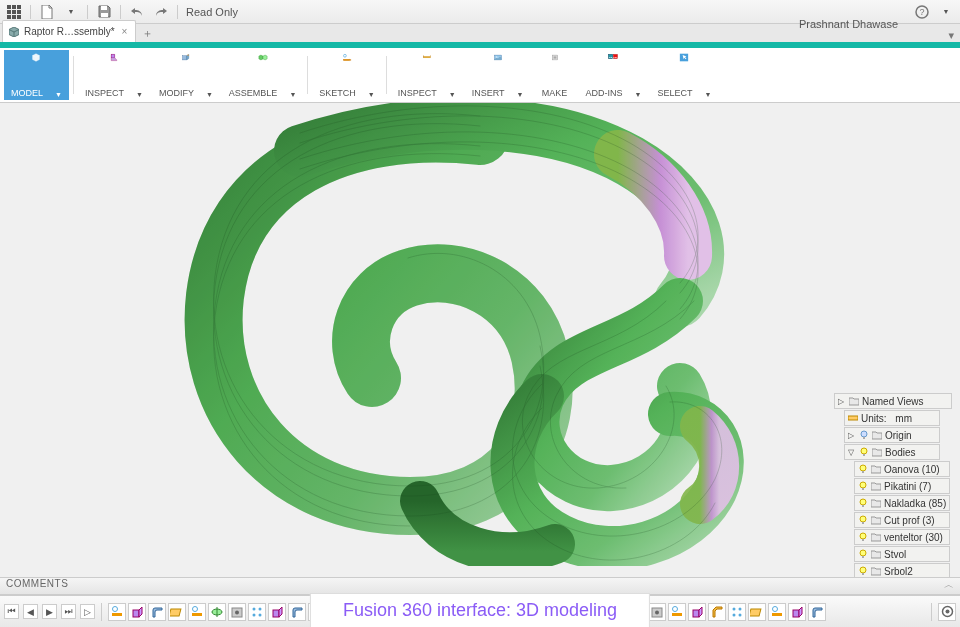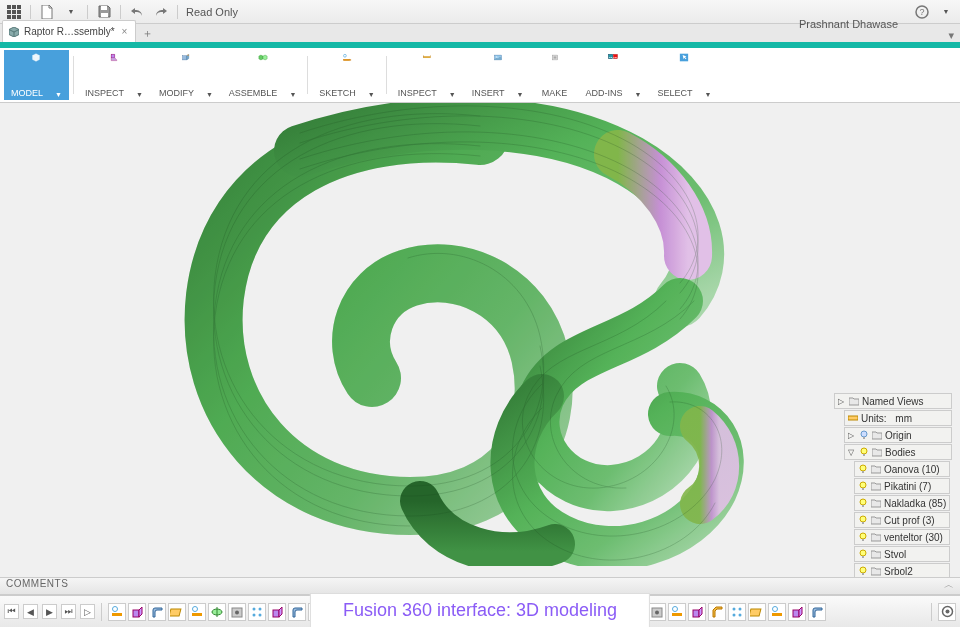--- a/index.html
+++ b/index.html
@@ -26,21 +26,21 @@
 .rbtn .rlab { font-size: 9px; color: #555; display: flex; align-items: flex-end; gap: 12px; white-space: nowrap; margin-top: 24px; }
 .rbtn.active .rlab { color: #fff; }
 .rbtn .caret { font-size: 7px; }
 .rsep { width: 1px; background: #ddd; margin: 6px 2px; }
 
 .canvas { position: absolute; top: 103px; left: 0; right: 0; bottom: 50px; background: #f0f0f0; overflow: hidden; }
 .art { position: absolute; left: 50%; top: 48%; transform: translate(-50%, -50%); }
 
 .browser { position: absolute; right: 8px; top: 290px; width: 118px; background: transparent; font-size: 10px; }
 .brow { background: #f2f2f0; border: 1px solid #ccc; margin-bottom: 1px; padding: 1px 3px; display: flex; align-items: center; gap: 3px; cursor: pointer; height: 16px; white-space: nowrap; overflow: hidden; }
-.brow.l1 { margin-left: 10px; width: 108px; }
+.brow.l1 { margin-left: 10px; width: 96px; }
 .brow.l2 { margin-left: 20px; width: 96px; }
 .brow .tri { font-size: 8px; color: #555; width: 8px; }
 .brow .bulb { width: 10px; height: 10px; flex-shrink:0; }
 .brow .fold { width: 10px; height: 10px; flex-shrink:0; }
 
 .comments { position: absolute; left: 0; right: 0; bottom: 32px; height: 18px; background: linear-gradient(#f5f5f5,#e5e5e5); border-top: 1px solid #ccc; border-bottom: 1px solid #ccc; display: flex; align-items: flex-start; padding: 0 6px; gap: 6px; font-size: 10px; color: #666; }
 .comments .lab { letter-spacing: .5px; }
 .comments .chev { margin-left: auto; color: #888; cursor: pointer; }
 
 .timeline { position: absolute; left: 0; right: 0; bottom: 0; height: 32px; background: linear-gradient(#fafafa,#e8e8e8); border-top: 1px solid #ccc; display: flex; align-items: center; padding: 0 4px; gap: 4px; }

